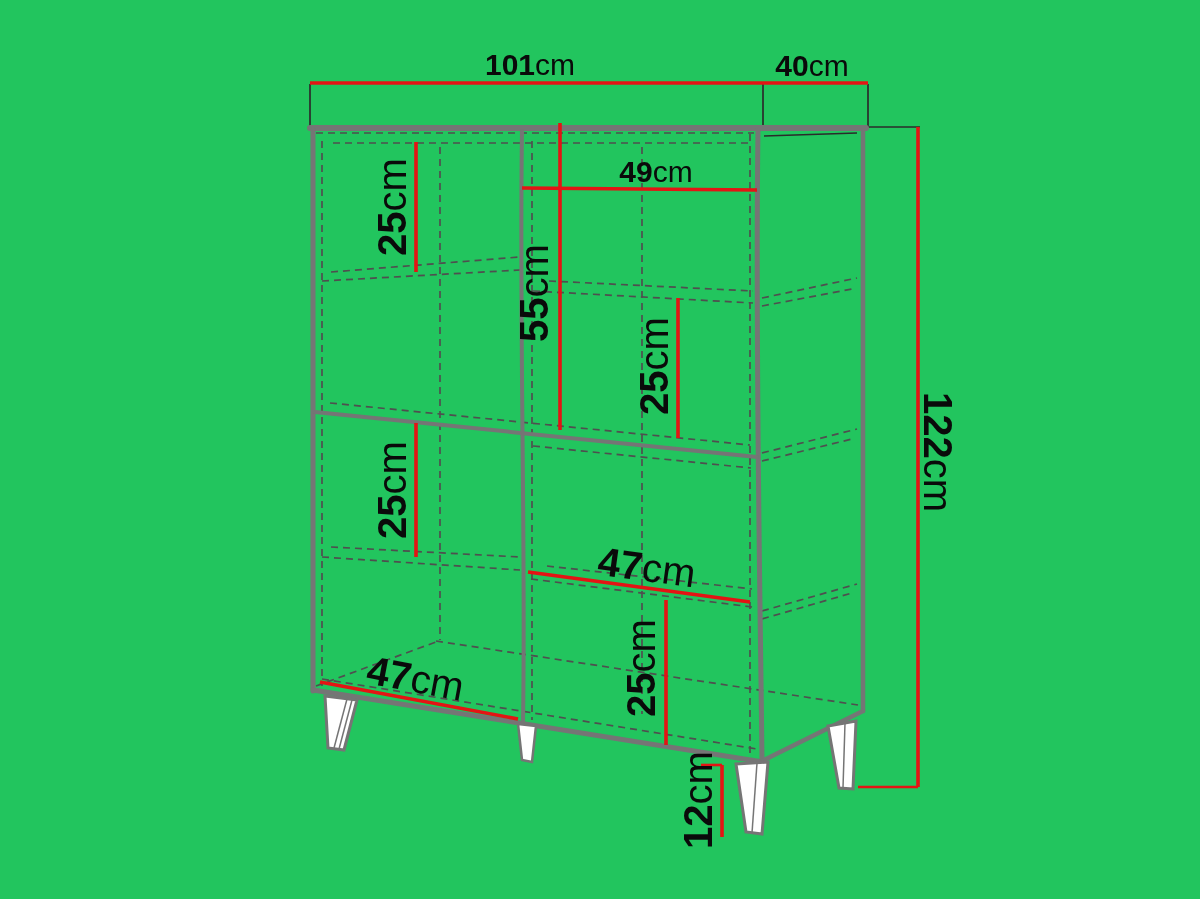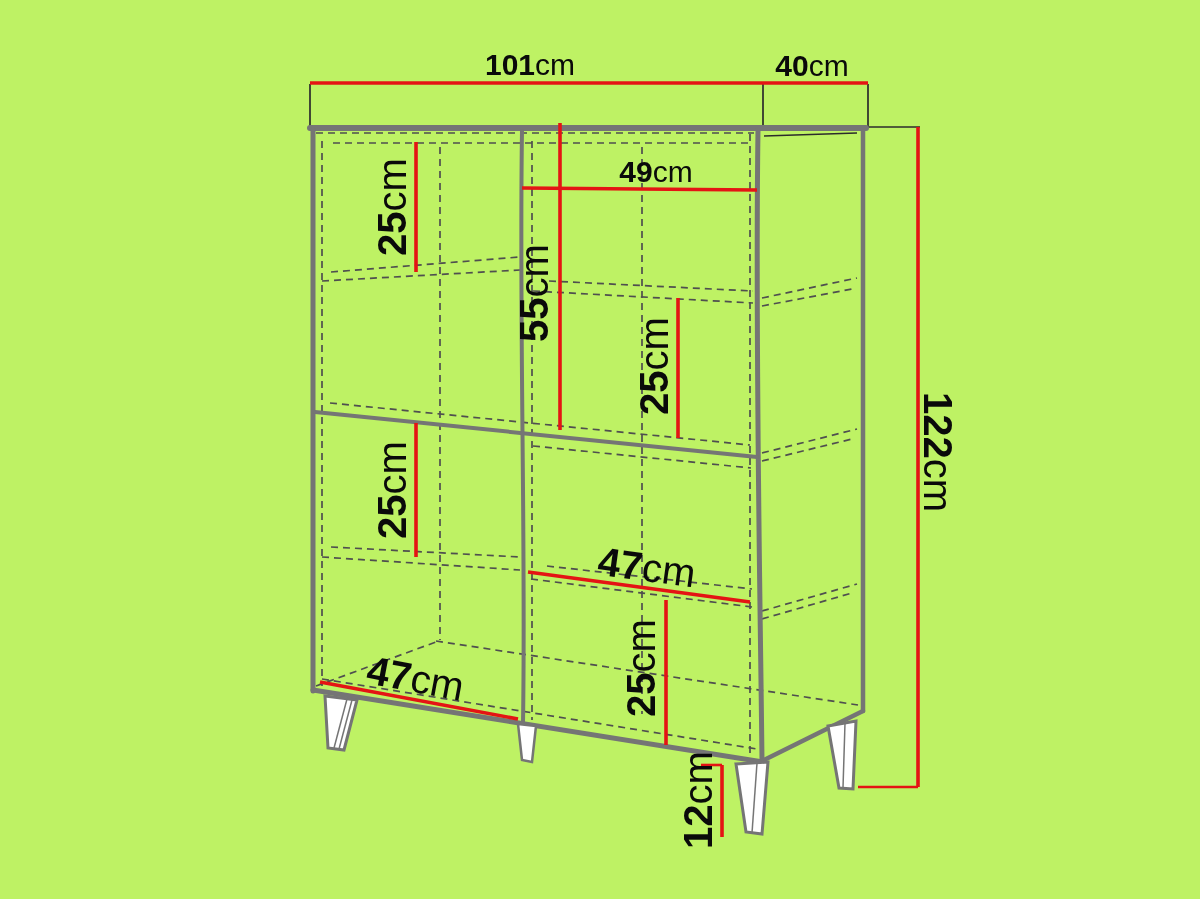--- a/index.html
+++ b/index.html
@@ -1,16 +1,16 @@
 <!DOCTYPE html>
 <html><head>
 <meta charset="utf-8">
 <style>
   html,body{margin:0;padding:0;background:#ffffff;}
-  .stage{position:relative;width:1200px;height:899px;background:#bef264;overflow:hidden;}
+  .stage{position:relative;width:1200px;height:899px;background:#22c55e;overflow:hidden;}
   svg{position:absolute;left:0;top:0;}
   text{font-family:"Liberation Sans","DejaVu Sans",sans-serif;}
   .dim-num{font-weight:bold;}
   .dim-unit{font-weight:normal;}
   .lbl-h{font-size:30px;}
   .lbl-v{font-size:40px;}
 </style>
 </head>
 <body>
 

